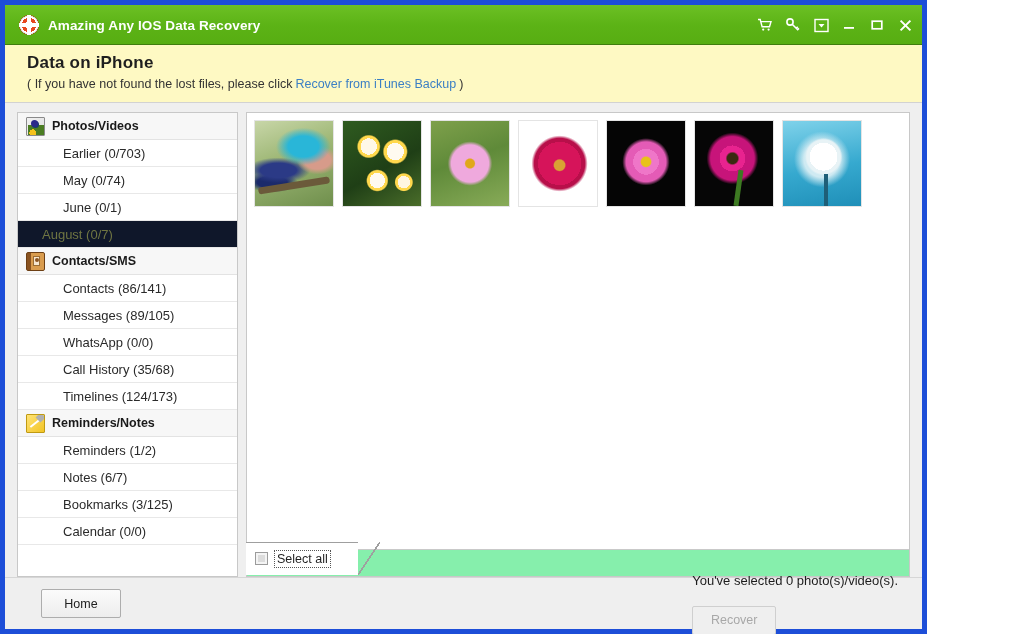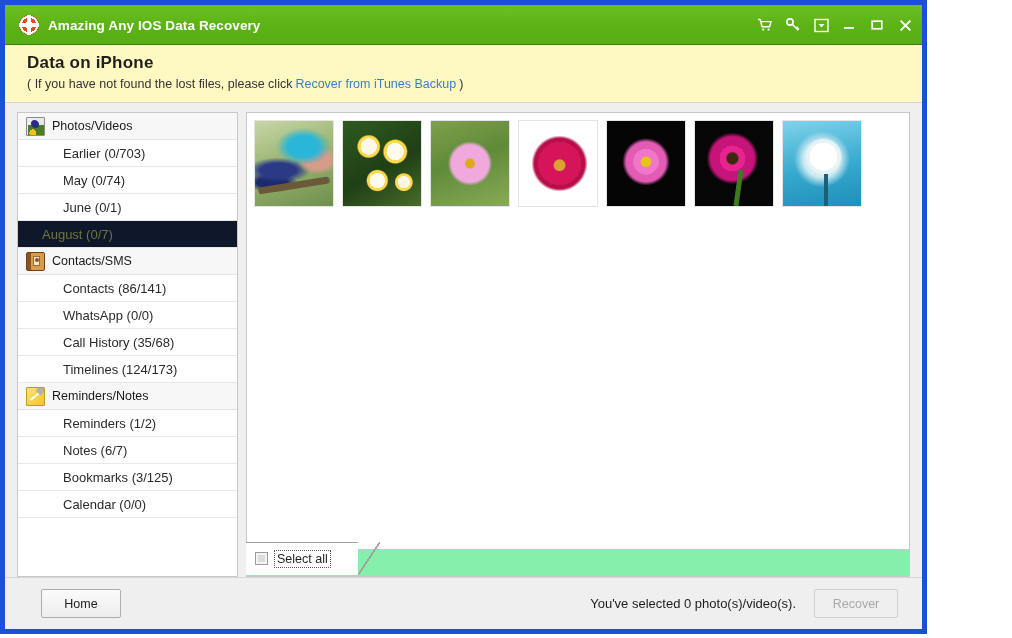--- a/index.html
+++ b/index.html
@@ -177,21 +177,21 @@
     cursor: pointer;
   }
   .cat-header .cat-icon {
     width: 17px; height: 17px;
     margin-right: 7px;
     flex: 0 0 auto;
     position: relative;
   }
   .cat-header .cat-label {
     font-size: 12.5px;
-    font-weight: normal;
+    font-weight: bold;
     color: #1a1a1a;
     white-space: nowrap;
   }
   .sub-item {
     height: 27px;
     display: flex;
     align-items: center;
     padding-left: 45px;
     box-sizing: border-box;
     border-bottom: 1px solid #e8e8e8;
@@ -425,22 +425,22 @@
     border-radius: 2px;
     font-size: 12.5px;
     color: #202020;
     display: flex; align-items: center; justify-content: center;
     cursor: pointer;
     box-sizing: border-box;
   }
   #footer-right {
     margin-left: auto;
     display: flex;
-    align-items: center;
     gap: 18px;
+    flex-direction: column;
   }
   #selection-status {
     font-size: 13px;
     color: #1c1c1c;
     white-space: nowrap;
   }
   #recover-button {
     width: 84px; height: 29px;
     background: #efefef;
     border: 1px solid #cfcfcf;
@@ -522,20 +522,21 @@
       <div class="sub-item">Earlier (0/703)</div>
       <div class="sub-item">May (0/74)</div>
       <div class="sub-item">June (0/1)</div>
       <div class="sub-item selected">August (0/7)</div>
 
       <div class="cat-header">
         <span class="cat-icon icon-contacts"></span>
         <span class="cat-label">Contacts/SMS</span>
       </div>
       <div class="sub-item">Contacts (86/141)</div>
+      <div class="sub-item">Messages (89/105)</div>
       <div class="sub-item">WhatsApp (0/0)</div>
       <div class="sub-item">Call History (35/68)</div>
       <div class="sub-item">Timelines (124/173)</div>
 
       <div class="cat-header">
         <span class="cat-icon icon-notes"></span>
         <span class="cat-label">Reminders/Notes</span>
       </div>
       <div class="sub-item">Reminders (1/2)</div>
       <div class="sub-item">Notes (6/7)</div>

